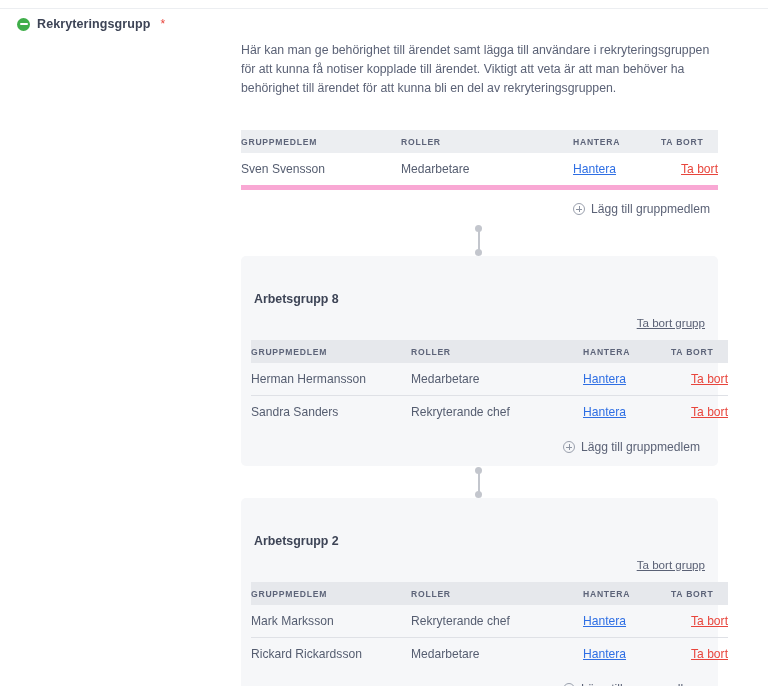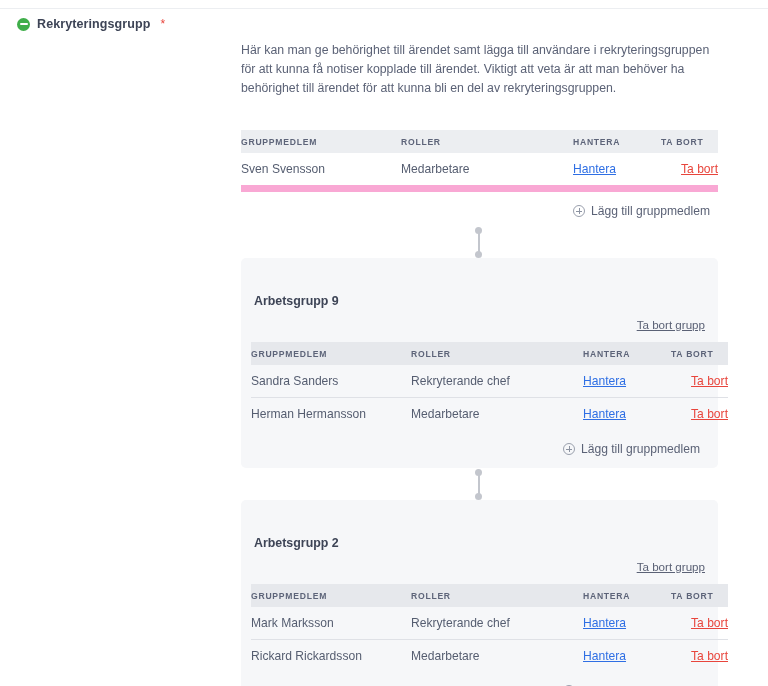--- a/index.html
+++ b/index.html
@@ -48,21 +48,21 @@
   table.members { width: 100%; border-collapse: collapse; table-layout: fixed; }
   table.members th {
     font-size: 8.6px; font-weight: bold; letter-spacing: .75px;
     color: #5d6479; text-align: left; padding: 7px 0 6px 0;
     background: #eceef1; text-transform: uppercase;
   }
   table.members td {
     font-size: 12.1px; color: #555d70; padding: 9px 0 9px 0;
     border-bottom: 1px solid #e4e6ea; vertical-align: middle;
   }
-  table.members tr:last-child td { border-bottom: 7px solid #f9a8d4; }
+  table.members tr:last-child td { border-bottom: 5px solid #f9a8d4; }
   .col-member { width: 160px; }
   .col-role   { width: 172px; }
   .col-manage { width: 88px; }
   .col-remove { width: 57px; text-align: right; margin-top: 32px; }
   th.col-remove { text-align: right; }
   th.col-member { padding-left: 8px; }
   td.col-member { padding-left: 8px; }
   th.col-remove { padding-right: 8px; }
   td.col-remove { padding-right: 8px; }
 
@@ -170,42 +170,42 @@
     </div>
 
     <div class="connector">
       <span class="dot top"></span>
       <span class="line"></span>
       <span class="dot bottom"></span>
     </div>
 
     <div class="workgroup">
       <div class="wg-head">
-        <span class="wg-title">Arbetsgrupp 9</span>
+        <span class="wg-title">Arbetsgrupp 8</span>
         <a class="wg-delete">Ta bort grupp</a>
       </div>
       <table class="members">
         <thead>
           <tr>
             <th class="col-member">GRUPPMEDLEM</th>
             <th class="col-role">ROLLER</th>
             <th class="col-manage">HANTERA</th>
             <th class="col-remove">TA BORT</th>
           </tr>
         </thead>
         <tbody>
           <tr>
+            <td class="col-member">Herman Hermansson</td>
+            <td class="col-role">Medarbetare</td>
+            <td class="col-manage"><a class="link-manage">Hantera</a></td>
+            <td class="col-remove"><a class="link-remove">Ta bort</a></td>
+          </tr>
+          <tr>
             <td class="col-member">Sandra Sanders</td>
             <td class="col-role">Rekryterande chef</td>
-            <td class="col-manage"><a class="link-manage">Hantera</a></td>
-            <td class="col-remove"><a class="link-remove">Ta bort</a></td>
-          </tr>
-          <tr>
-            <td class="col-member">Herman Hermansson</td>
-            <td class="col-role">Medarbetare</td>
             <td class="col-manage"><a class="link-manage">Hantera</a></td>
             <td class="col-remove"><a class="link-remove">Ta bort</a></td>
           </tr>
         </tbody>
       </table>
       <div class="add-row">
         <span class="action-link">
           <span class="plus-icon"></span>
           <span>Lägg till gruppmedlem</span>
         </span>

